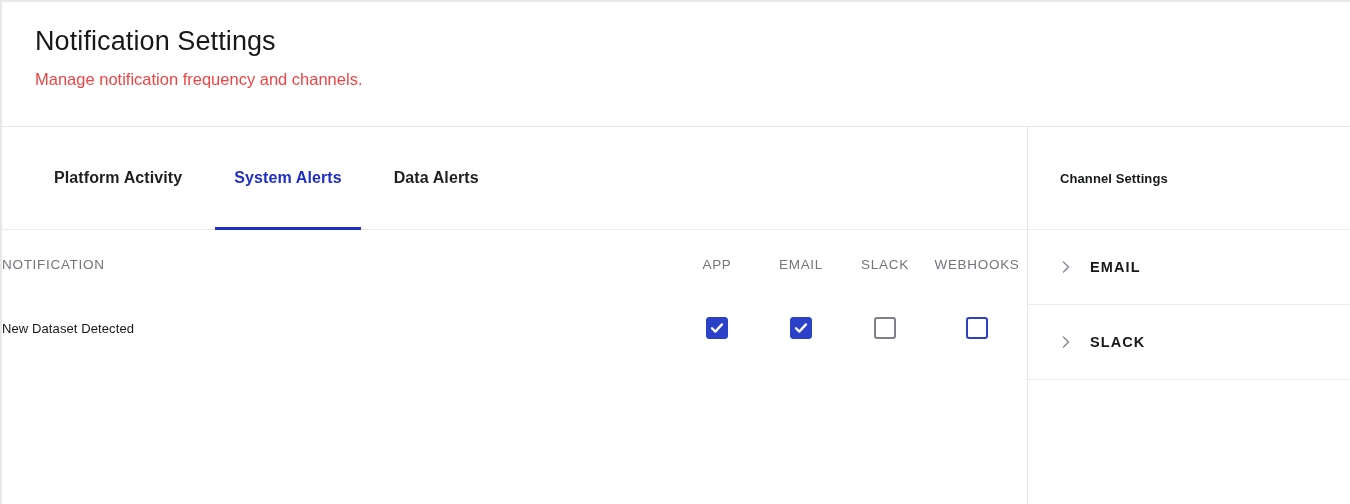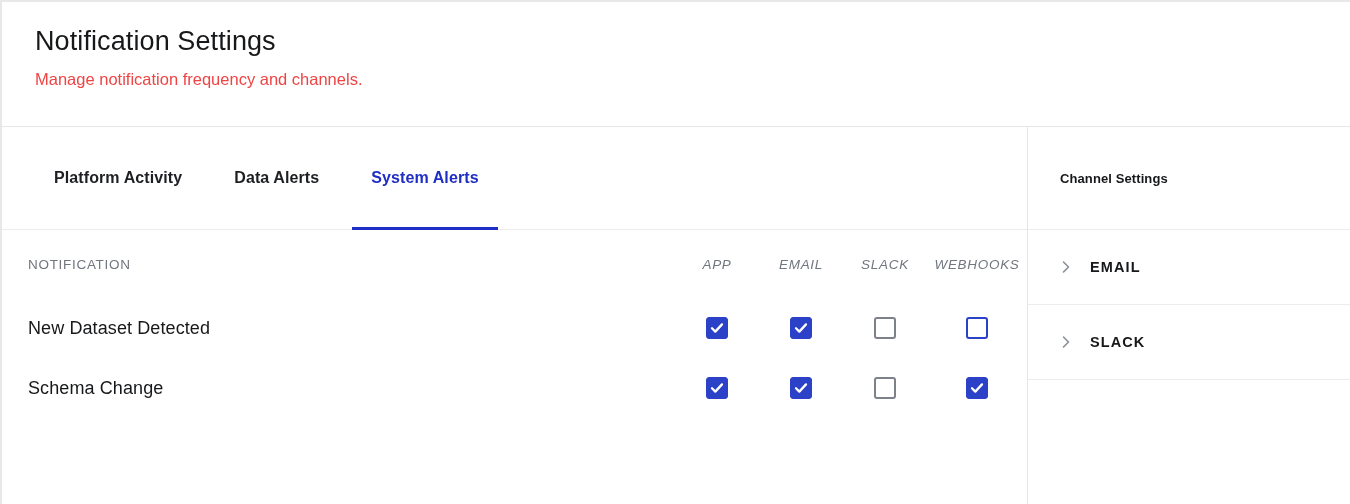--- a/index.html
+++ b/index.html
@@ -103,54 +103,52 @@
   }
 
   
   .table {
     width: 100%;
     box-sizing: border-box;
   }
   .table-row {
     display: flex;
     align-items: center;
-    padding-left: 26px;
     box-sizing: border-box;
   }
   .table-head {
     height: 68px;
   }
   .table-body-row {
     height: 60px;
   }
   .col-name {
     flex: 1;
     min-width: 0;
   }
   .col-check {
     width: 84px;
     display: flex;
     justify-content: center;
     align-items: center;
     flex: none;
-    font-style: italic;
   }
   .col-check.webhooks {
     width: 100px;
   }
 
   .th-label {
     font-size: 13.5px;
     color: #72767d;
     letter-spacing: 0.7px;
     font-weight: 400;
     text-transform: none;
   }
   .td-label {
-    font-size: 18px;
+    font-size: 13px;
     color: #17181a;
     letter-spacing: 0.1px;
     margin-top: 20px;
   }
 
   
   .cb {
     width: 22px;
     height: 22px;
     box-sizing: border-box;
@@ -239,25 +237,25 @@
   </div>
 
   <div class="body-split">
 
     <div class="left-pane">
 
       <div class="tabs">
         <div class="tab">
           <span>Platform Activity</span>
         </div>
+        <div class="tab active">
+          <span>System Alerts</span>
+        </div>
         <div class="tab">
           <span>Data Alerts</span>
-        </div>
-        <div class="tab active">
-          <span>System Alerts</span>
         </div>
       </div>
 
       <div class="table">
 
         <div class="table-row table-head">
           <div class="col-name">
             <span class="th-label">NOTIFICATION</span>
           </div>
           <div class="col-check">
@@ -294,49 +292,20 @@
           </div>
           <div class="col-check">
             <span class="cb unchecked"></span>
           </div>
           <div class="col-check webhooks">
             <span class="cb unchecked focus"></span>
           </div>
         </div>
 
 
-        <div class="table-row table-body-row">
-          <div class="col-name">
-            <span class="td-label">Schema Change</span>
-          </div>
-          <div class="col-check">
-            <span class="cb checked">
-              <svg width="16" height="16" viewBox="0 0 16 16" aria-hidden="true">
-                  <path d="M3 8.3 L6.3 11.6 L13 4.4" fill="none" stroke="#ffffff" stroke-width="2.3" stroke-linecap="round" stroke-linejoin="round"></path>
-                </svg>
-            </span>
-          </div>
-          <div class="col-check">
-            <span class="cb checked">
-              <svg width="16" height="16" viewBox="0 0 16 16" aria-hidden="true">
-                  <path d="M3 8.3 L6.3 11.6 L13 4.4" fill="none" stroke="#ffffff" stroke-width="2.3" stroke-linecap="round" stroke-linejoin="round"></path>
-                </svg>
-            </span>
-          </div>
-          <div class="col-check">
-            <span class="cb unchecked"></span>
-          </div>
-          <div class="col-check webhooks">
-            <span class="cb checked">
-              <svg width="16" height="16" viewBox="0 0 16 16" aria-hidden="true">
-                  <path d="M3 8.3 L6.3 11.6 L13 4.4" fill="none" stroke="#ffffff" stroke-width="2.3" stroke-linecap="round" stroke-linejoin="round"></path>
-                </svg>
-            </span>
-          </div>
-        </div>
 
       </div>
     </div>
 
     <div class="right-pane">
       <div class="panel-header">
         <span class="panel-title">Channel Settings</span>
       </div>
 
       <div class="channel-row">

